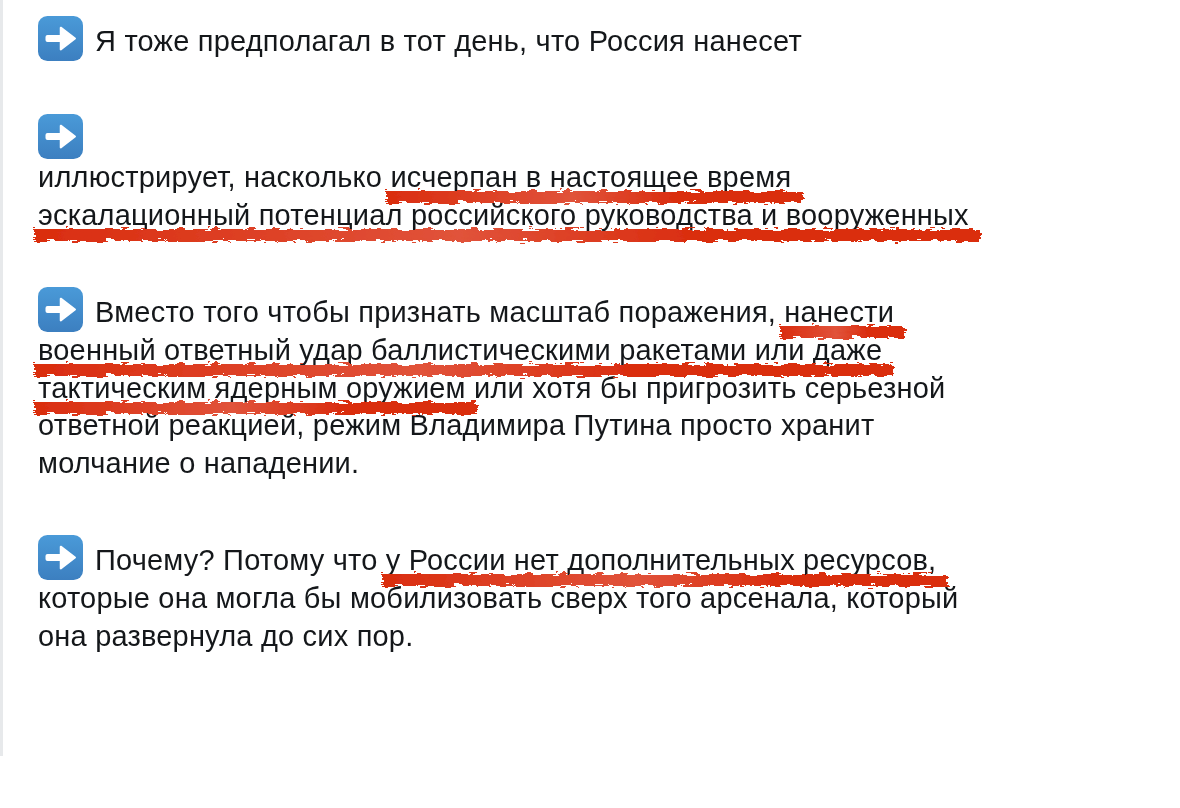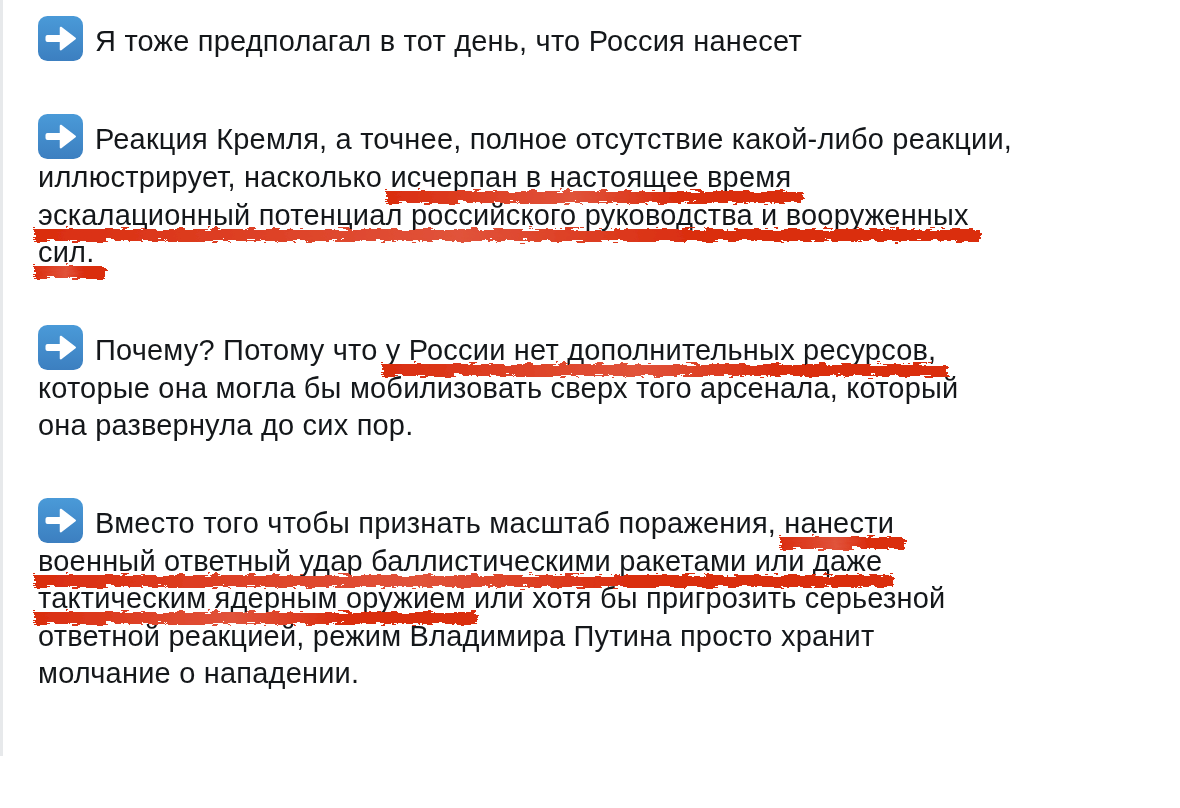--- a/index.html
+++ b/index.html
@@ -81,39 +81,38 @@
             <rect x="0" y="0" width="36" height="36" rx="7.5" fill="url(#abg)"></rect>
             <rect x="6" y="15.2" width="14" height="5.6" rx="1.6" style="fill:var(--arrow-fg)"></rect>
             <path d="M18.2 9.3 L29.6 18 L18.2 26.7 Z" style="fill:var(--arrow-fg);stroke:var(--arrow-fg)" stroke-width="1.6" stroke-linejoin="round"></path>
           </svg><span class="">Я тоже предполагал в тот день, что Россия нанесет</span></div>
       </div>
       <div class="para">
         <div class="line"><svg class="arrow" viewBox="0 0 36 36">
             <rect x="0" y="0" width="36" height="36" rx="7.5" fill="url(#abg)"></rect>
             <rect x="6" y="15.2" width="14" height="5.6" rx="1.6" style="fill:var(--arrow-fg)"></rect>
             <path d="M18.2 9.3 L29.6 18 L18.2 26.7 Z" style="fill:var(--arrow-fg);stroke:var(--arrow-fg)" stroke-width="1.6" stroke-linejoin="round"></path>
-          </svg><span class="">Реакция Кремля, а точнее, полное отсутствие какой-либо реакции,</span></div>
+          </svg></div>
         <div class="line"><span class="">иллюстрирует, насколько </span><span class="u">исчерпан в настоящее время</span></div>
         <div class="line"><span class="u">эскалационный потенциал российского руководства и вооруженных</span></div>
-        <div class="line"><span class="u">сил.</span></div>
-      </div>
-      <div class="para">
-        <div class="line"><svg class="arrow" viewBox="0 0 36 36">
-            <rect x="0" y="0" width="36" height="36" rx="7.5" fill="url(#abg)"></rect>
-            <rect x="6" y="15.2" width="14" height="5.6" rx="1.6" style="fill:var(--arrow-fg)"></rect>
-            <path d="M18.2 9.3 L29.6 18 L18.2 26.7 Z" style="fill:var(--arrow-fg);stroke:var(--arrow-fg)" stroke-width="1.6" stroke-linejoin="round"></path>
-          </svg><span class="">Почему? Потому что </span><span class="u">у России нет дополнительных ресурсов,</span></div>
-        <div class="line"><span class="">которые она могла бы мобилизовать сверх того арсенала, который</span></div>
-        <div class="line"><span class="">она развернула до сих пор.</span></div>
       </div>
       <div class="para">
         <div class="line"><svg class="arrow" viewBox="0 0 36 36">
             <rect x="0" y="0" width="36" height="36" rx="7.5" fill="url(#abg)"></rect>
             <rect x="6" y="15.2" width="14" height="5.6" rx="1.6" style="fill:var(--arrow-fg)"></rect>
             <path d="M18.2 9.3 L29.6 18 L18.2 26.7 Z" style="fill:var(--arrow-fg);stroke:var(--arrow-fg)" stroke-width="1.6" stroke-linejoin="round"></path>
           </svg><span class="">Вместо того чтобы признать масштаб поражения, </span><span class="u">нанести</span></div>
         <div class="line"><span class="u">военный ответный удар баллистическими ракетами или даже</span></div>
         <div class="line"><span class="u">тактическим ядерным оружием</span><span class=""> или хотя бы пригрозить серьезной</span></div>
         <div class="line"><span class="">ответной реакцией, режим Владимира Путина просто хранит</span></div>
         <div class="line"><span class="">молчание о нападении.</span></div>
       </div>
+      <div class="para">
+        <div class="line"><svg class="arrow" viewBox="0 0 36 36">
+            <rect x="0" y="0" width="36" height="36" rx="7.5" fill="url(#abg)"></rect>
+            <rect x="6" y="15.2" width="14" height="5.6" rx="1.6" style="fill:var(--arrow-fg)"></rect>
+            <path d="M18.2 9.3 L29.6 18 L18.2 26.7 Z" style="fill:var(--arrow-fg);stroke:var(--arrow-fg)" stroke-width="1.6" stroke-linejoin="round"></path>
+          </svg><span class="">Почему? Потому что </span><span class="u">у России нет дополнительных ресурсов,</span></div>
+        <div class="line"><span class="">которые она могла бы мобилизовать сверх того арсенала, который</span></div>
+        <div class="line"><span class="">она развернула до сих пор.</span></div>
+      </div>
     </div>
 </div>
 
 </body></html>

